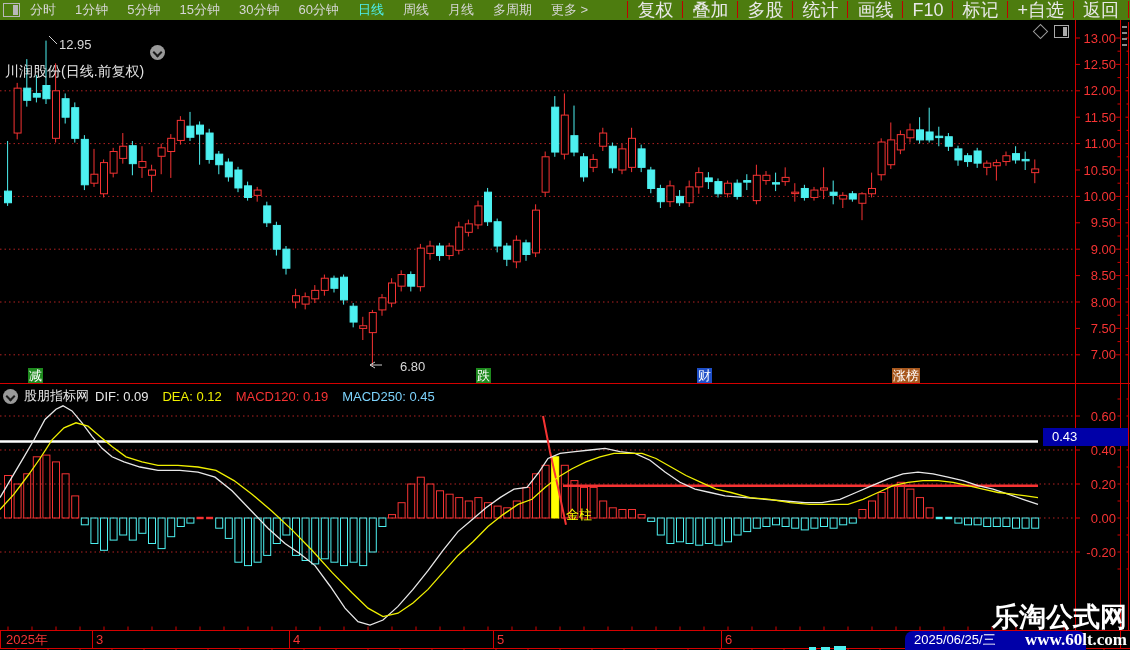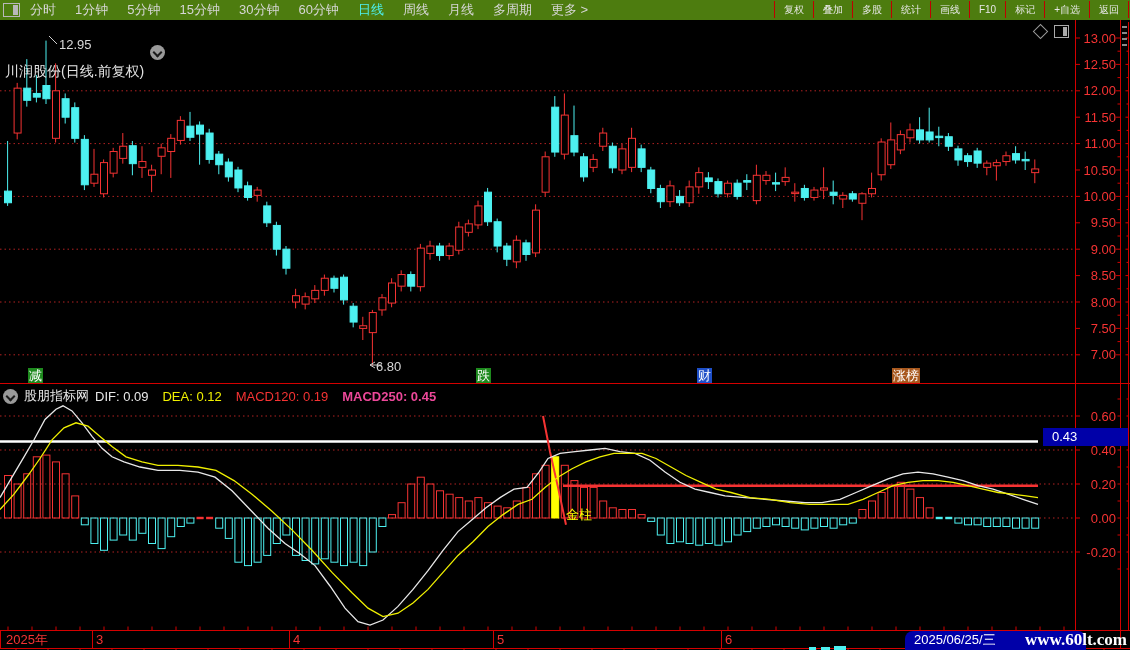--- a/index.html
+++ b/index.html
@@ -9,21 +9,21 @@
   svg#chart{position:absolute;left:0;top:0;}
   .abs{position:absolute;}
   
   .topbar{left:0;top:0;width:1130px;height:20px;background:#4d7c0f;display:flex;align-items:center;}
   .winicon{width:15px;height:12px;border:1px solid #b8b8b8;margin-left:3px;position:relative;}
   .winicon .half{position:absolute;right:1px;top:1px;bottom:1px;width:5px;background:#b8b8b8;}
   .periods{display:flex;align-items:center;margin-left:10px;gap:19px;}
   .period{color:#d6d6d6;font-size:13px;white-space:nowrap;cursor:default;}
   .period.active{color:#4df0f0;}
   .rgroup{position:absolute;right:1px;top:0;height:19px;display:flex;align-items:center;}
-  .rbtn{color:#e8e8e8;font-size:10px;padding:0 9px;height:17px;line-height:18px;
+  .rbtn{color:#e8e8e8;font-size:18px;padding:0 9px;height:17px;line-height:18px;
         border-left:1px solid #c00000;white-space:nowrap;}
   .rbtn:last-child{border-right:1px solid #c00000;}
   
   .title-row{left:5px;top:23px;display:flex;align-items:center;gap:6px;}
   .chart-title{color:#e2e2e2;font-size:14px;margin-top:40px;}
   .cicon{width:15px;height:15px;border-radius:50%;background:#9a9a9a;position:relative;}
   .cicon:after{content:"";position:absolute;left:4px;top:4px;width:5px;height:5px;
      border-right:2px solid #1b1b1b;border-bottom:2px solid #1b1b1b;transform:rotate(45deg);}
   .corner-icons{left:1035px;top:25px;display:flex;align-items:center;gap:8px;}
   .diamond{width:9px;height:9px;border:1px solid #999;transform:rotate(45deg);}
@@ -874,34 +874,35 @@
       <span class="abs tag" style="left: 892px; background: rgb(168, 88, 30);">涨榜</span>
     </div>
 
   <div class="abs ind-header">
     <span class="cicon"></span>
     <span class="ind-name">股朋指标网</span>
     <span id="indvals" style="display:flex;gap:14px;">
         <span class="ind-item" style="color: rgb(232, 232, 232);">DIF: 0.09</span>
         <span class="ind-item" style="color: rgb(240, 240, 0);">DEA: 0.12</span>
         <span class="ind-item" style="color: rgb(245, 51, 51);">MACD120: 0.19</span>
-        <span class="ind-item" style="color: #ec4899; font-weight: bold;">MACD250: 0.45</span>
+        <span class="ind-item" style="color: #7dd3fc;">MACD250: 0.45</span>
       </span>
   </div>
 
   <div class="abs ann" style="left:59px;top:37px;">12.95</div>
-  <div class="abs ann" style="left:376px;top:359px;">6.80</div>
+  <div class="abs ann" style="left:400px;top:359px;">6.80</div>
   <div class="abs gold" style="left:566px;top:506px;">金柱</div>
 
   <div class="abs badge" style="left:1043px;top:428px;width:76px;height:18px;">0.43</div>
   <div class="abs badge" style="left:905px;top:631px;width:172px;height:34px;border-radius:8px;">2025/06/25/三</div>
 
   <div class="abs dashcol">
     <div class="dash"></div>
       <div class="dash"></div>
       <div class="dash"></div>
       <div class="dash"></div>
   </div>
 
   <div class="abs wm">
+    <div class="wm1">乐淘公式网</div>
     <div class="wm2">www.60lt.com</div>
   </div>
 </div>
 
 </body></html>

